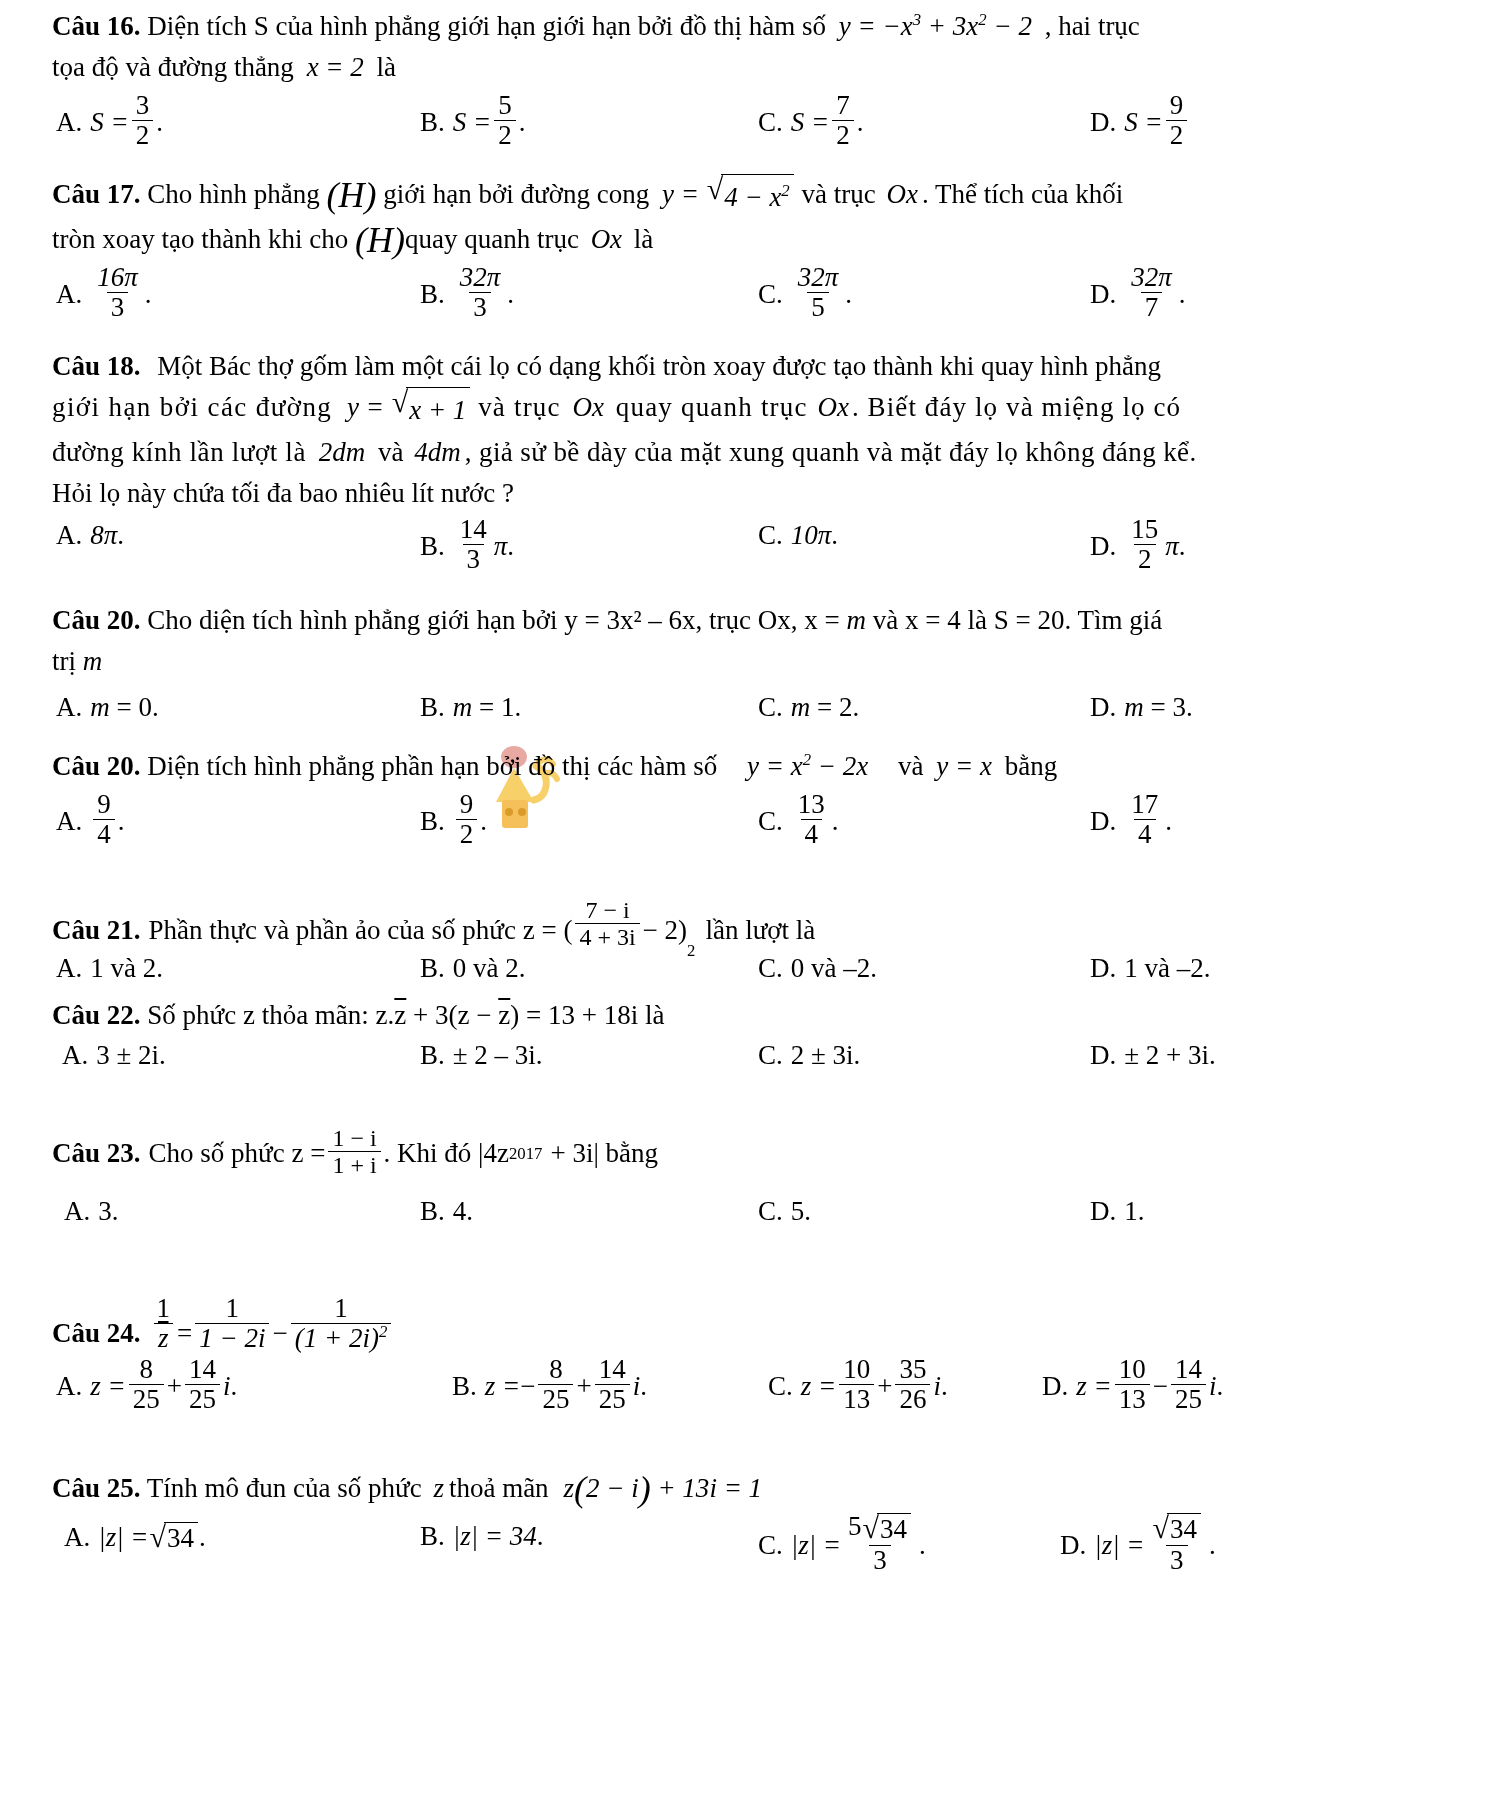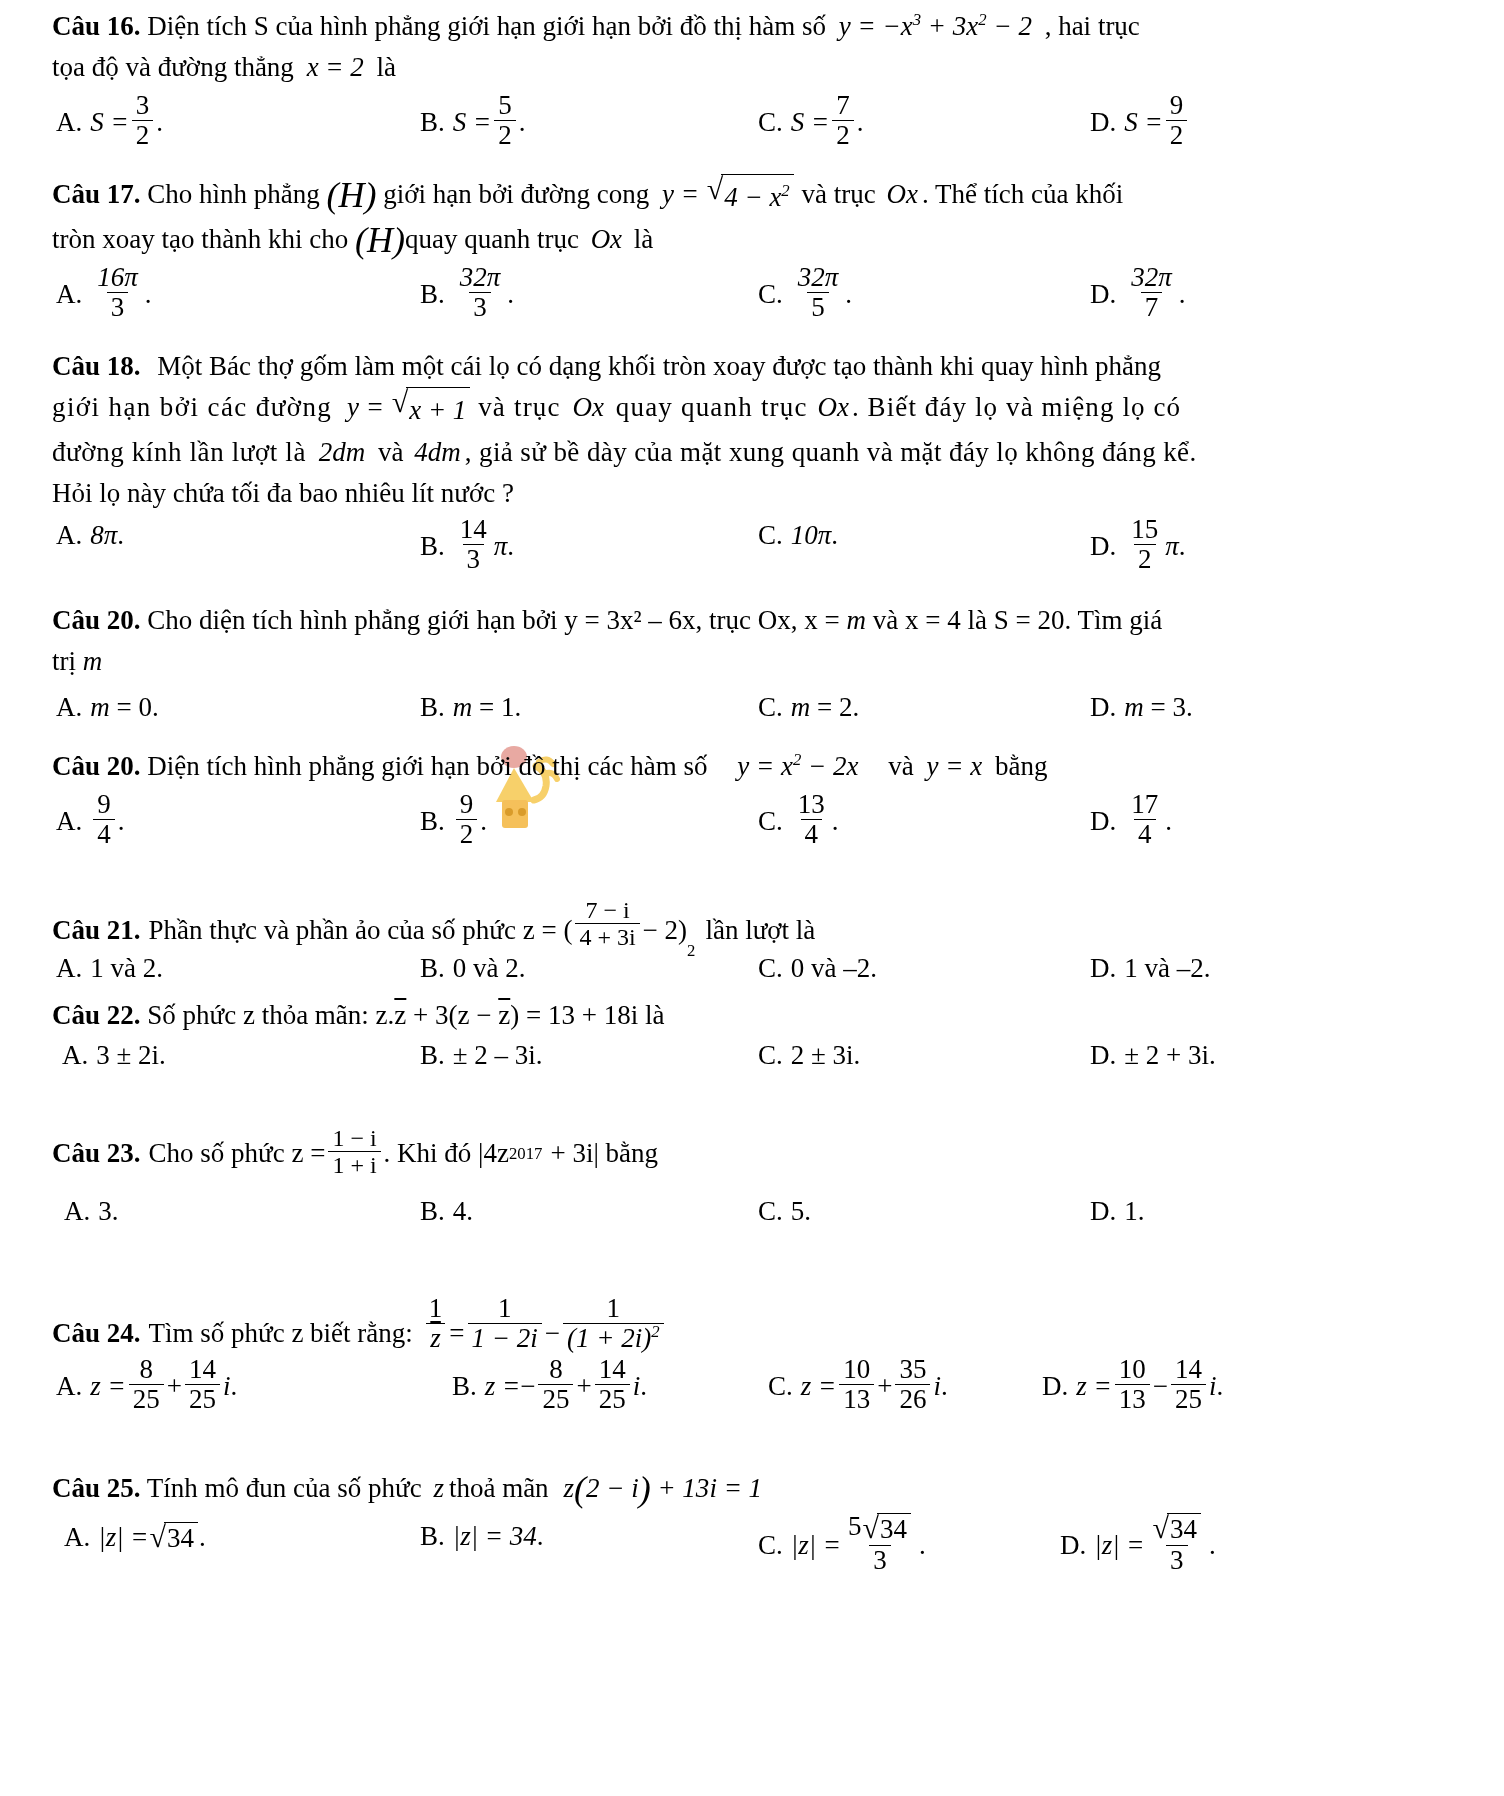--- a/index.html
+++ b/index.html
@@ -359,21 +359,21 @@
         <div class="ans a3" style="top:12px">
           <span class="ansL">D.</span>
           <span><span class="mi">m</span> = 3.</span>
         </div>
       </div>
     </div>
 
     <div class="q">
       <div class="qline">
         <span class="lbl">Câu 20.</span>
-        <span>Diện tích hình phẳng giới hạn bởi đồ thị các hàm số</span>
+        <span>Diện tích hình phẳng phần hạn bởi đồ thị các hàm số</span>
         <span class="mi" style="margin:0 23px"><span style="font-style:italic">y</span> = <span style="font-style:italic">x</span><sup>2</sup> − 2<span style="font-style:italic">x</span></span>
         <span>và</span>
         <span class="mi" style="margin:0 6px"><span style="font-style:italic">y</span> = <span style="font-style:italic">x</span></span>
         <span>bằng</span>
       </div>
       <div class="answers">
         <div class="ans a0" style="top:6px">
           <span class="ansL">A.</span>
           <span class="frac">
             <span class="num">9</span>
@@ -494,21 +494,20 @@
         <div class="ans a3" style="top:4px">
           <span class="ansL">D.</span>
           <span>1.</span>
         </div>
       </div>
     </div>
 
     <div class="q">
       <div class="qline" style="height:96px;display:flex;align-items:flex-end">
         <span class="lbl">Câu 24.</span>
-        <span style="margin-left:8px">Tìm số phức z biết rằng:</span>
         <span class="frac" style="margin-left:12px">
           <span class="num">1</span>
           <span class="den mi ovl">z</span>
         </span>
         <span>=</span>
         <span class="frac">
           <span class="num">1</span>
           <span class="den mi">1 − 2i</span>
         </span>
         <span>−</span>

